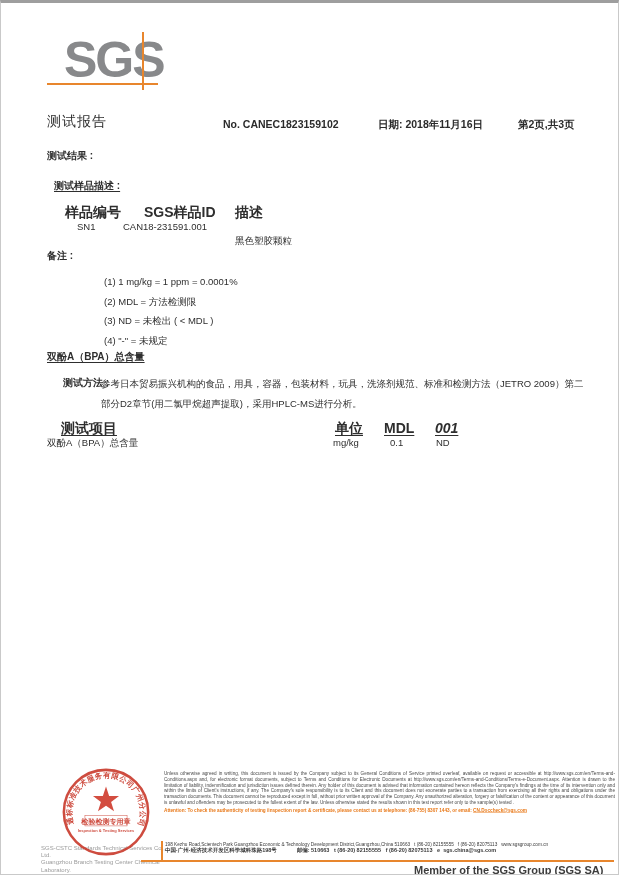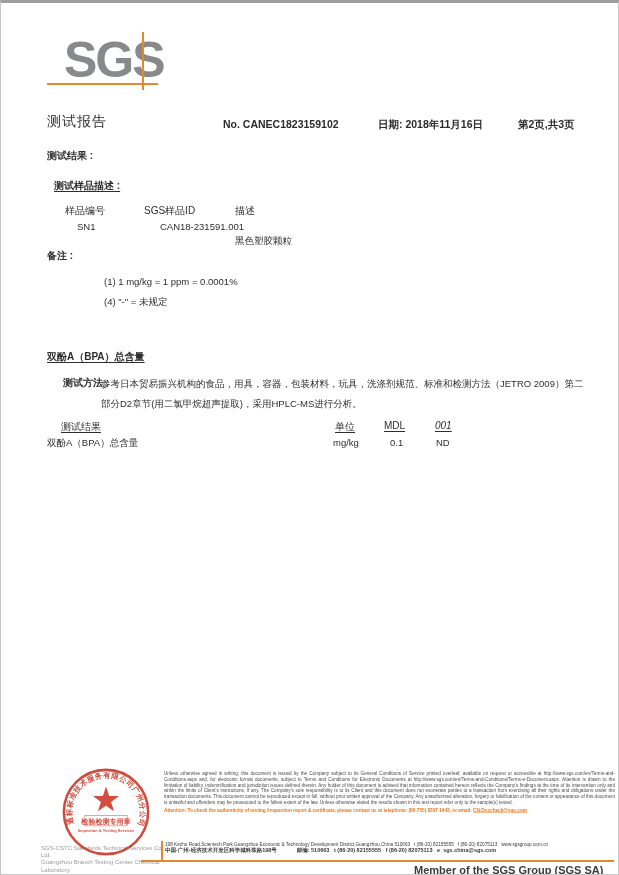--- a/index.html
+++ b/index.html
@@ -17,21 +17,21 @@
   .logo-hline { background:#e8862d; height:2px; }
   .logo-vline { background:#e8862d; width:2px; }
 
   
   .doc-title { font-size:14px; font-weight:400; letter-spacing:1px; }
   .hdr-meta  { font-size:10.5px; font-weight:700; color:#2b2b2b; }
 
   
   .label      { font-size:10px; font-weight:700; }
   .underlined { text-decoration:underline; text-underline-offset:2px; }
-  .cell-h  { font-size:10px; font-weight:400;text-align:center; }
+  .cell-h  { font-size:14px; font-weight:700;text-align:center; }
   .cell    { font-size:9.5px; }
   .remarks { font-size:9.5px; line-height:19.5px; }
   .method-text { font-size:9.5px; line-height:20px; width:484px; }
   .th-underline { text-decoration:underline; text-underline-offset:2px; }
   .italic { font-style:italic; }
 
   
   .scaled { transform:scale(0.5); transform-origin:0 0; }
   .legal-block { width:902px; font-size:9.3px; line-height:1.23; color:#4a4a4a;
                  text-align:justify; }
@@ -63,36 +63,38 @@
   <div class="abs hdr-meta" style="left:517px; top:115px;">第2页,共3页</div>
 
   <div class="abs label" style="left:46px; top:146px;">测试结果 :</div>
   <div class="abs label underlined" style="left:46px; top:176px;margin-left:7px;">测试样品描述 :</div>
 
   <div>
     <span class="abs cell-h" style="left:64px; top:201px;">样品编号</span>
     <span class="abs cell-h" style="left:143px; top:201px;">SGS样品ID</span>
     <span class="abs cell-h" style="left:234px; top:201px;">描述</span>
     <span class="abs cell" style="left:76px; top:218px;">SN1</span>
-    <span class="abs cell" style="left:122px; top:218px;margin-left:37px;">CAN18-231591.001</span>
+    <span class="abs cell" style="left:122px; top:218px;">CAN18-231591.001</span>
     <span class="abs cell" style="left:234px; top:232px;">黑色塑胶颗粒</span>
   </div>
 
   <div class="abs label" style="left:46px; top:246px;">备注 :</div>
   <div class="abs remarks" style="left:103px; top:261px;margin-top:8px;">
     <div>(1) 1 mg/kg = 1 ppm = 0.0001%</div>
+    <div>(2) MDL = 方法检测限</div>
+    <div>(3) ND = 未检出 ( &lt; MDL )</div>
     <div>(4) "-" = 未规定</div>
   </div>
 
   <div class="abs label underlined" style="left:46px; top:347px;">双酚A（BPA）总含量</div>
   <div class="abs label" style="left:46px; top:373px;margin-left:16px;">测试方法 :</div>
   <div class="abs method-text" style="left:100px; top:371px;">参考日本贸易振兴机构的食品，用具，容器，包装材料，玩具，洗涤剂规范、标准和检测方法（JETRO 2009）第二部分D2章节(用二氯甲烷超声提取)，采用HPLC-MS进行分析。</div>
 
   <div>
-    <span class="abs cell-h th-underline" style="left:60px; top:417px;">测试结果</span>
+    <span class="abs cell-h th-underline" style="left:60px; top:417px;">测试项目</span>
     <span class="abs cell-h th-underline" style="left:334px; top:417px;">单位</span>
     <span class="abs cell-h th-underline" style="left:383px; top:417px;">MDL</span>
     <span class="abs cell-h th-underline italic" style="left:434px; top:417px;">001</span>
     <span class="abs cell" style="left:46px; top:434px;">双酚A（BPA）总含量</span>
     <span class="abs cell" style="left:332px; top:434px;">mg/kg</span>
     <span class="abs cell" style="left:389px; top:434px;">0.1</span>
     <span class="abs cell" style="left:435px; top:434px;">ND</span>
   </div>
 
   <div class="abs" style="left:40px; top:841px; width:136px;">

